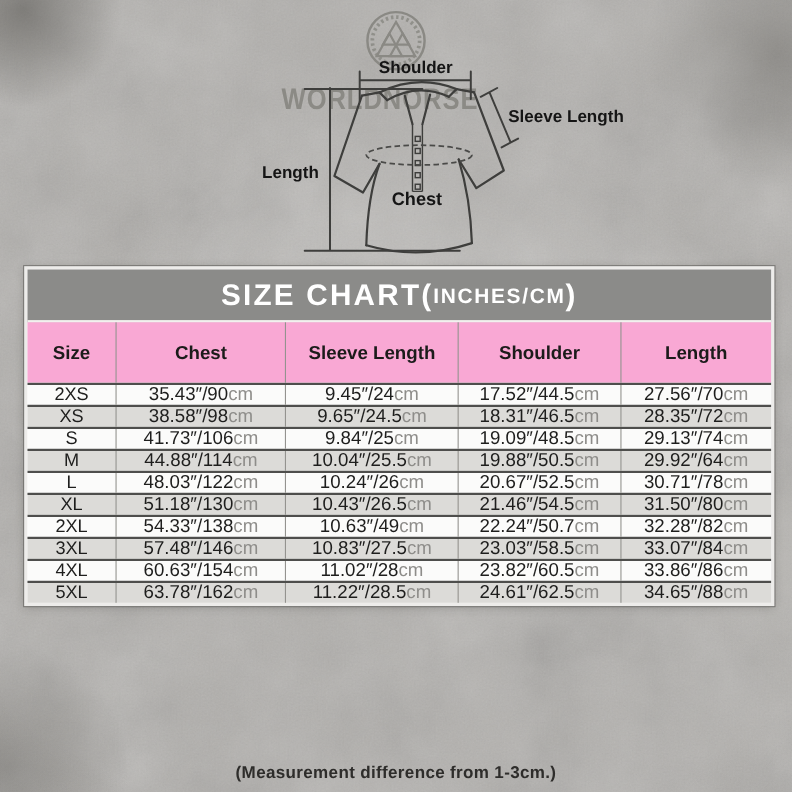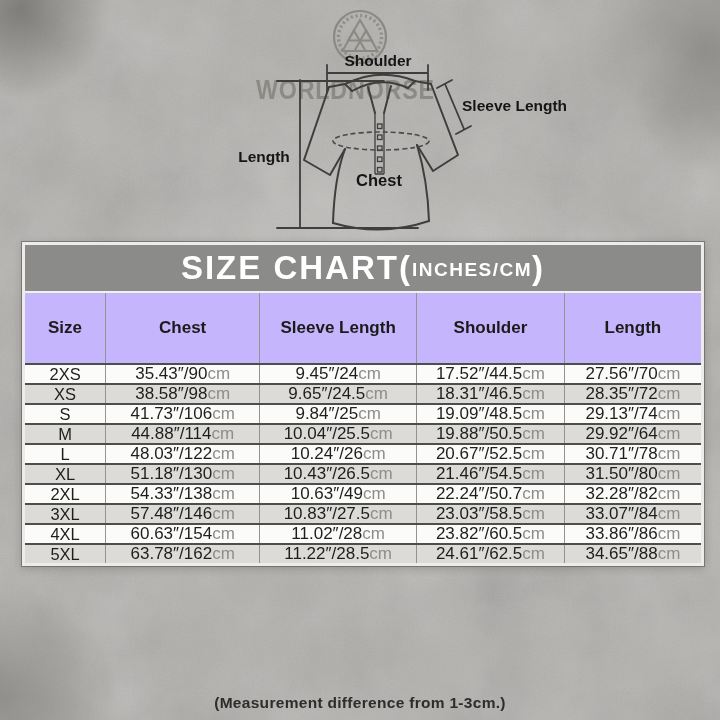--- a/index.html
+++ b/index.html
@@ -40,24 +40,24 @@
   .size-table{
     position:absolute;left:22px;top:242px;width:676px;
     background:#fbfbfa;border:3px solid #edecea;outline:1px solid rgba(95,94,90,.65);
     box-shadow:0 2px 8px rgba(40,40,36,.25);
   }
   .table-title{
     height:46px;background:#8b8b89;color:#ffffff;
     display:flex;align-items:center;justify-content:center;
     border-bottom:2px solid #f2f1ef;font-weight:bold;white-space:nowrap;
   }
-  .t-big{font-size:33px;letter-spacing:2px;}
+  .t-big{font-size:27px;letter-spacing:2px;}
   .t-small{font-size:19px;letter-spacing:1.5px;padding-top:3px;}
   .tr{display:grid;grid-template-columns:12% 22.8% 23.2% 21.85% 20.15%;box-sizing:border-box;}
-  .tr.head{height:70px;background:#c4b5fd;}
+  .tr.head{height:55px;background:#f9a8d4;}
   .tr.data{height:20px;border-top:2px solid #4e4e4c;background:#fbfbfa;}
   .tr.data.alt{background:#dcdbd8;}
   .th,.td{
     display:flex;align-items:center;justify-content:center;
     border-right:1px solid #94938f;overflow:hidden;white-space:nowrap;
   }
   .th:last-child,.td:last-child{border-right:none;}
   .th{font-weight:bold;font-size:17px;color:#1b1b1a;}
   .td{font-size:17px;color:#1e1e1d;}
   .td.col-size{font-size:16.5px;}

